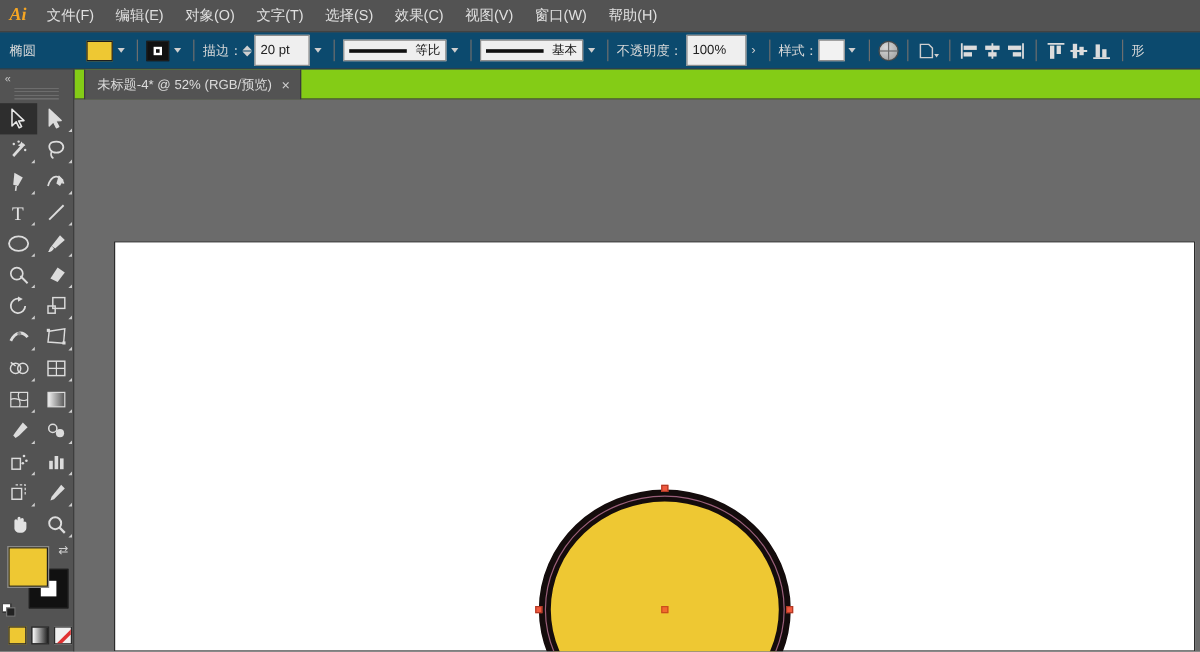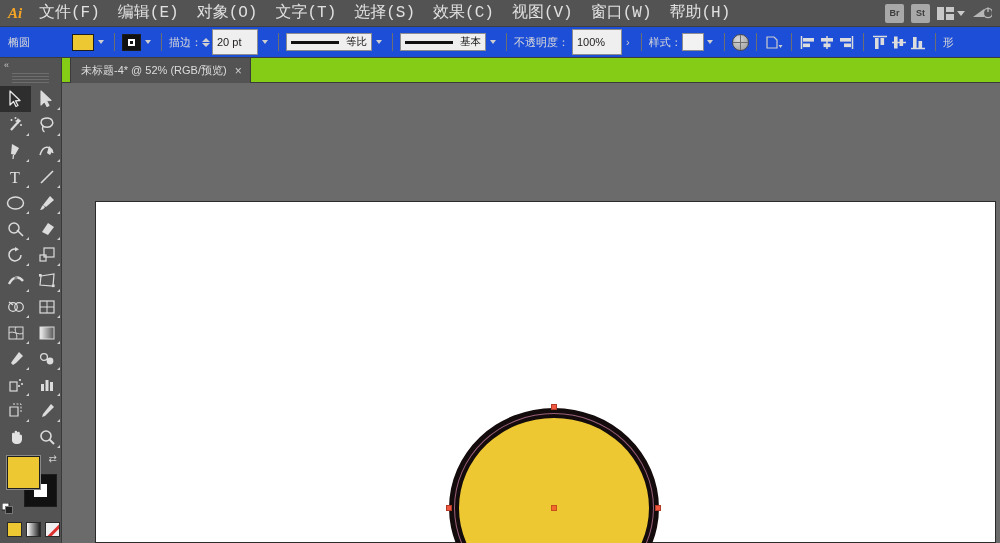--- a/index.html
+++ b/index.html
@@ -18,42 +18,42 @@
     position:absolute; left:0; top:0; width:1000px; height:27px;
     background:#535353; display:flex; align-items:center;
     border-bottom:1px solid #3f3f3f;
   }
   .ai-logo {
     width:30px; height:27px; display:flex; align-items:center; justify-content:center;
     color:#f6a623; font-weight:bold; font-size:15px; font-style:italic;
     font-family:"Liberation Serif", serif;
   }
   .menu-item {
-    padding:0 9px; height:27px; line-height:27px; font-size:16px; color:#e0e0e0;
-    white-space:nowrap; cursor:default;font-family:Liberation Mono, monospace;
+    padding:0 9px; height:27px; line-height:27px; font-size:12px; color:#e0e0e0;
+    white-space:nowrap; cursor:default;
   }
   .menu-right { margin-left:auto; display:flex; align-items:center; padding-right:8px; gap:7px; }
   .mini-app-btn {
     width:19px; height:19px; background:#a8a8a8; color:#3c3c3c;
     font-size:9px; font-weight:bold; display:flex; align-items:center; justify-content:center;
     border-radius:2px;
   }
   .ws-switch { display:flex; align-items:center; gap:3px; }
   .ws-icon {
     width:17px; height:13px; display:grid; grid-template-columns:7px 8px; gap:2px;
   }
   .ws-icon i { background:#c8c8c8; display:block; }
   .ws-icon i:nth-child(1){ grid-row:1/3; }
   .caret { width:0;height:0;border-left:4px solid transparent;border-right:4px solid transparent;border-top:5px solid #c9c9c9; }
   .power-ic { display:flex; align-items:center; gap:1px; opacity:.85; }
 
   
   .controlbar {
     position:absolute; left:0; top:27px; width:1000px; height:31px;
-    background:#1d4ed8; border-bottom:1px solid #3c3c3c;
+    background:#0c4a6e; border-bottom:1px solid #3c3c3c;
     display:flex; align-items:center; padding-left:8px; gap:0;
   }
   .cb-label { font-size:11px; color:#d9d9d9; white-space:nowrap; }
   .cb-sep { width:1px; height:18px; background:#6e6e6e; margin:0 7px; }
   .swatch {
     width:22px; height:17px; border:1px solid #1d1d1d; display:inline-block; vertical-align:middle;
   }
   .swatch-stroke {
     width:19px; height:17px; background:#111; border:1px solid #1d1d1d;
     display:flex; align-items:center; justify-content:center;
@@ -183,39 +183,20 @@
     <div class="menu-item">文件(F)</div>
     <div class="menu-item">编辑(E)</div>
     <div class="menu-item">对象(O)</div>
     <div class="menu-item">文字(T)</div>
     <div class="menu-item">选择(S)</div>
     <div class="menu-item">效果(C)</div>
     <div class="menu-item">视图(V)</div>
     <div class="menu-item">窗口(W)</div>
     <div class="menu-item">帮助(H)</div>
 
-    <div class="menu-right">
-      <div class="mini-app-btn">Br</div>
-      <div class="mini-app-btn">St</div>
-      <div class="ws-switch">
-        <span class="ws-icon">
-            <i></i>
-            <i></i>
-            <i></i>
-          </span>
-        <span class="caret"></span>
-      </div>
-      <div class="power-ic">
-        <svg width="20" height="15" viewBox="0 0 20 15">
-          <path d="M1 11 L12 3 L12 11 Z" fill="#c9c9c9"></path>
-          <circle cx="16" cy="7" r="4.6" fill="none" stroke="#c9c9c9" stroke-width="1.4"></circle>
-          <line x1="16" y1="1.4" x2="16" y2="6" stroke="#c9c9c9" stroke-width="1.4"></line>
-        </svg>
-      </div>
-    </div>
   </div>
 
   <div class="controlbar">
     <div class="cb-label" style="width:64px">椭圆</div>
 
     <span class="swatch" style="background:#eec833"></span>
     <span class="dd"></span>
     <span class="cb-sep"></span>
     <span class="swatch-stroke">
         <i></i>

